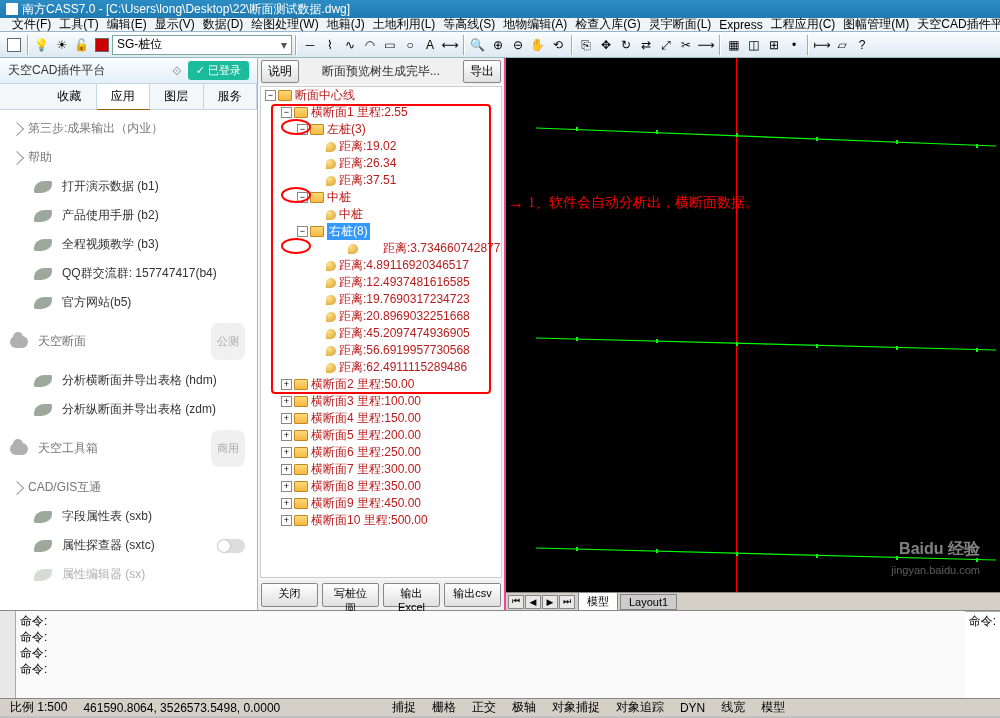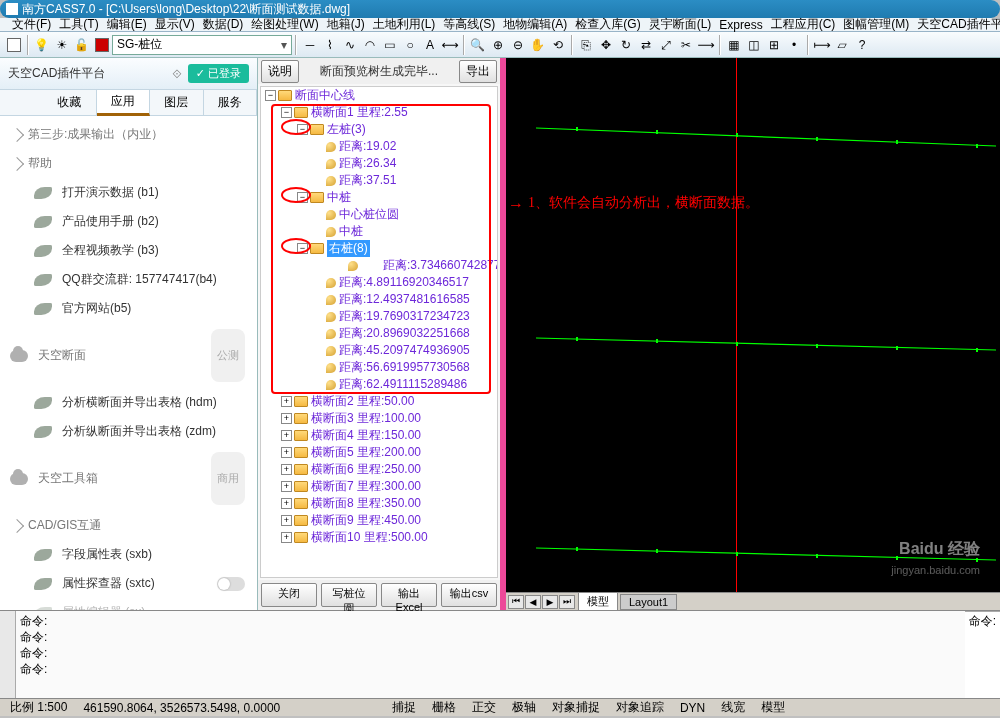--- a/index.html
+++ b/index.html
@@ -1,58 +1,58 @@
 <!DOCTYPE html>
 <html><head>
 <meta charset="utf-8">
 <style>
 * { box-sizing: border-box; margin: 0; padding: 0; font-family: "Microsoft YaHei", Tahoma, sans-serif; font-size: 12px; }
 body { width: 1000px; height: 718px; background: #c0c0c0; overflow: hidden; position: relative; }
-.titlebar { height: 18px; background: linear-gradient(#2b8dc4, #1f7bb0); color: #fff; padding: 1px 6px; display: flex; align-items: center; border-radius: 9px; }
+.titlebar { height: 18px; background: linear-gradient(#2b8dc4, #1f7bb0); color: #fff; padding: 1px 6px; display: flex; align-items: center; }
 .titlebar-icon { width: 12px; height: 12px; background: #fff; margin-right: 4px; }
 .menubar { height: 14px; background: #eef4f8; border-bottom: 1px solid #99b4c8; padding: 1px 4px; display: flex; align-items: center; }
 .menubar-item { padding: 0 4px; cursor: default; color: #000; white-space: nowrap; }
 .toolbar { height: 26px; background: linear-gradient(#f9fcfe, #dde9f2); border-bottom: 1px solid #9bb; display: flex; align-items: center; padding: 0 4px; }
 .tb-btn { width: 18px; height: 18px; margin: 0 1px; border: 1px solid transparent; display: flex; align-items: center; justify-content: center; }
 .tb-sep { width: 2px; height: 20px; border-left: 1px solid #aaa; border-right: 1px solid #fff; margin: 0 3px; }
 .tb-combo { height: 20px; border: 1px solid #7a9; background: #fff; font-size: 12px; padding: 0 18px 0 4px; position: relative; }
 .tb-combo::after { content: "▾"; position: absolute; right: 4px; top: 2px; color: #555; }
 .icon-sq { width: 14px; height: 14px; border: 1px solid #666; }
 .workspace { display: flex; height: 552px; }
 .left-panel { width: 258px; background: #fff; border-right: 1px solid #9bb; display: flex; flex-direction: column; }
-.lp-header { height: 32px; background: linear-gradient(#fbfdff, #e4eff7); border-bottom: 1px solid #c4d6e2; display: flex; align-items: center; padding: 12px 8px; }
+.lp-header { height: 26px; background: linear-gradient(#fbfdff, #e4eff7); border-bottom: 1px solid #c4d6e2; display: flex; align-items: center; padding: 12px 8px; }
 .lp-title { flex: 1; font-weight: normal; color: #333; }
 .lp-pin { color: #888; cursor: pointer; }
 .lp-login { background: #1abc9c; color: #fff; padding: 2px 8px; border-radius: 3px; font-size: 11px; margin-left: 6px; }
 .lp-tabs { height: 26px; display: flex; border-bottom: 1px solid #c4d6e2; background: #f3f7fa; padding-left: 43px; }
 .lp-tab { flex: 1; display: flex; align-items: center; justify-content: center; border-right: 1px solid #c4d6e2; cursor: pointer; }
-.lp-tab.active { background: #fff; border-bottom: 3px solid #a16207; margin-bottom: -1px; }
+.lp-tab.active { background: #fff; border-bottom: 1px solid #a16207; margin-bottom: -1px; }
 .lp-body { flex: 1; overflow-y: auto; padding: 4px 0; }
 .lp-category { display: flex; align-items: center; padding: 6px 12px; color: #777; }
 .lp-category .chev { margin-right: 6px; color: #999; transform: rotate(-45deg); width: 10px; height: 10px; border-right: 1px solid #999; border-bottom: 1px solid #999; }
 .lp-item { display: flex; align-items: center; padding: 6px 12px 6px 34px; color: #333; cursor: pointer; }
 .leaf-icon { width: 18px; height: 12px; background: #9ca89c; border-radius: 60% 10% 60% 10% / 70% 10% 70% 10%; margin-right: 10px; flex-shrink: 0; }
 .cloud-icon { width: 18px; height: 12px; background: #b0b0b0; border-radius: 10px; margin-right: 10px; position: relative; flex-shrink: 0; }
 .cloud-icon::before { content: ""; position: absolute; width: 10px; height: 10px; background: #b0b0b0; border-radius: 50%; top: -4px; left: 3px; }
-.pill-badge { background: #f0f0f0; color: #aaa; padding: 19px 6px; border-radius: 8px; margin-left: auto; font-size: 11px; }
+.pill-badge { background: #f0f0f0; color: #aaa; padding: 11px 6px; border-radius: 8px; margin-left: auto; font-size: 11px; }
 .toggle-off { width: 28px; height: 14px; background: #ddd; border-radius: 7px; margin-left: auto; position: relative; }
 .toggle-off::after { content: ""; position: absolute; width: 12px; height: 12px; background: #fff; border-radius: 50%; top: 1px; left: 1px; box-shadow: 0 0 2px rgba(0,0,0,0.3); }
-.middle-panel { width: 248px; background: #f7f7f7; display: flex; flex-direction: column; border-right: 6px solid #ec4899; }
+.middle-panel { width: 248px; background: #f7f7f7; display: flex; flex-direction: column; border-right: 2px solid #ec4899; }
 .mp-header { height: 26px; display: flex; align-items: center; padding: 3px; gap: 3px; background: #f0f0f0; }
 .mp-btn { background: linear-gradient(#fff, #e0e0e0); border: 1px solid #888; padding: 2px 6px; cursor: pointer; border-radius: 2px; }
 .mp-title { flex: 1; text-align: center; color: #333; }
 .mp-tree { flex: 1; background: #fff; margin: 2px; border: 1px solid #ccc; overflow-y: auto; position: relative; }
 .red-overlay { position: absolute; border: 2px solid red; border-radius: 4px; pointer-events: none; }
 .red-ellipse { position: absolute; border: 2px solid red; border-radius: 50%; pointer-events: none; }
 .tree-node { display: flex; align-items: center; height: 17px; padding-left: 4px; white-space: nowrap; }
 .tn-toggle { width: 11px; height: 11px; border: 1px solid #888; background: #fff; display: flex; align-items: center; justify-content: center; font-size: 9px; line-height: 1; margin-right: 2px; flex-shrink: 0; }
 .tn-spacer { width: 13px; flex-shrink: 0; }
 .tn-folder { width: 14px; height: 11px; background: linear-gradient(#ffd97a, #f5b942); border: 1px solid #c08820; border-radius: 1px; margin-right: 3px; flex-shrink: 0; }
 .tn-pin { width: 10px; height: 10px; background: radial-gradient(circle at 30% 30%, #ffe08a, #d4a030); border-radius: 50% 50% 50% 0; margin-right: 3px; flex-shrink: 0; }
-.tn-label { font-size: 12px; color: #6d28d9; }
+.tn-label { font-size: 12px; color: #b91c1c; }
 .tn-label.sel { background: #3399ff; color: #fff; padding: 0 2px; }
 .mp-footer { height: 30px; display: flex; gap: 4px; padding: 3px; background: #f0f0f0; }
 .mp-footer .mp-btn { flex: 1; text-align: center; font-size: 11px; }
 .viewport { flex: 1; background: #000; position: relative; overflow: hidden; }
 .vp-tabs { position: absolute; bottom: 0; left: 0; right: 0; height: 18px; background: #d4d0c8; display: flex; align-items: center; padding: 0 2px; border-top: 1px solid #888; }
 .vp-tabbtn { width: 16px; height: 14px; border: 1px solid #888; background: #e8e8e8; margin-right: 1px; display: flex; align-items: center; justify-content: center; font-size: 9px; }
 .vp-tab { padding: 1px 8px; border: 1px solid #888; background: #fff; margin-left: 2px; font-size: 11px; }
 .vp-tab.inactive { background: #ccc; }
 .vp-annotation { position: absolute; color: red; font-size: 14px; font-family: SimSun, serif; }
 .red-arrow { position: absolute; color: red; font-size: 16px; }
@@ -262,25 +262,20 @@
         </div>
         <div class="tree-node" style="padding-left: 52px;">
           <div class="tn-spacer"></div>
           <div class="tn-pin"></div>
           <span class="tn-label">距离:37.51</span>
         </div>
         <div class="tree-node" style="padding-left: 36px;">
           <div class="tn-toggle">−</div>
           <div class="tn-folder"></div>
           <span class="tn-label">中桩</span>
-        </div>
-        <div class="tree-node" style="padding-left: 52px;">
-          <div class="tn-spacer"></div>
-          <div class="tn-pin"></div>
-          <span class="tn-label">中心桩位圆</span>
         </div>
         <div class="tree-node" style="padding-left: 52px;">
           <div class="tn-spacer"></div>
           <div class="tn-pin"></div>
           <span class="tn-label">中桩</span>
         </div>
         <div class="tree-node" style="padding-left: 36px;">
           <div class="tn-toggle">−</div>
           <div class="tn-folder"></div>
           <span class="tn-label sel">右桩(8)</span>

